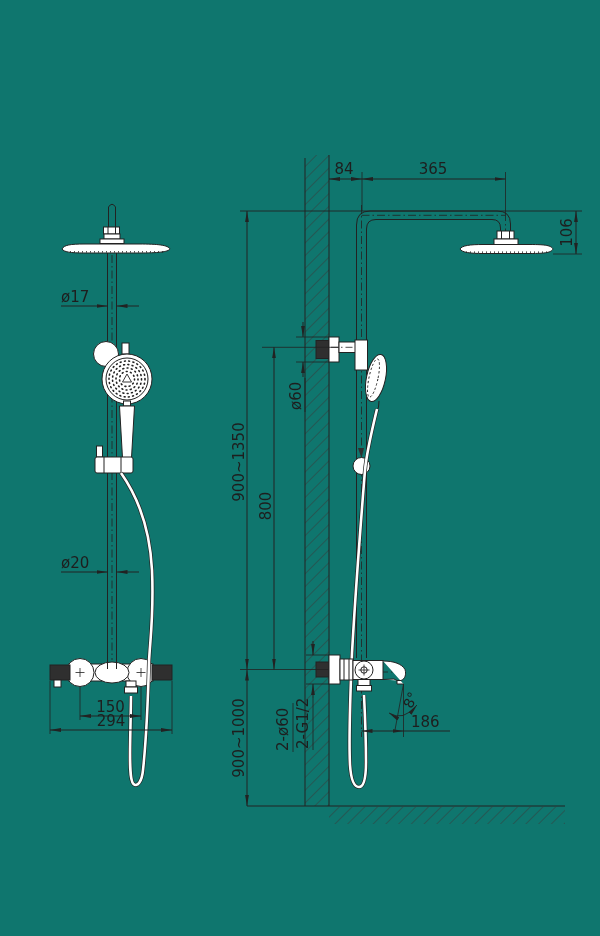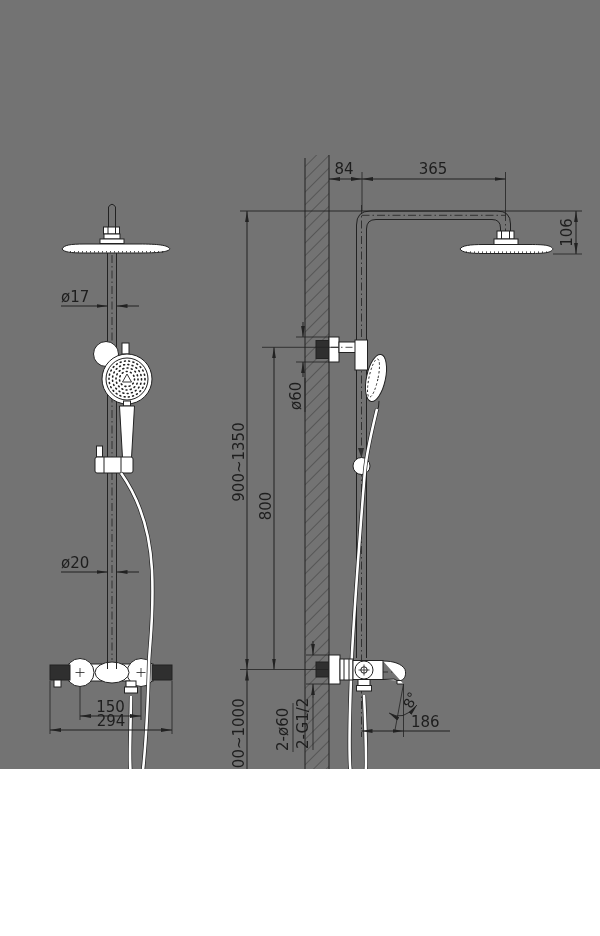--- a/index.html
+++ b/index.html
@@ -1,16 +1,16 @@
 <!DOCTYPE html>
 <html><head>
 <meta charset="utf-8">
 <style>
   html,body{margin:0;padding:0;background:#ffffff;}
-  .page{width:600px;height:769px;position:relative;background:#737373;overflow:hidden;}
+  .page{width:600px;height:936px;position:relative;background:#0f766e;overflow:hidden;}
   svg{display:block;}
   text{font-family:"DejaVu Sans","Liberation Sans",sans-serif;fill:#1e1e1e;}
   .dim{font-size:15px;}
   .dim-sm{font-size:14px;}
 </style>
 </head>
 <body>
 
 <div class="page">
 <svg width="600" height="936" viewBox="0 0 600 936">

